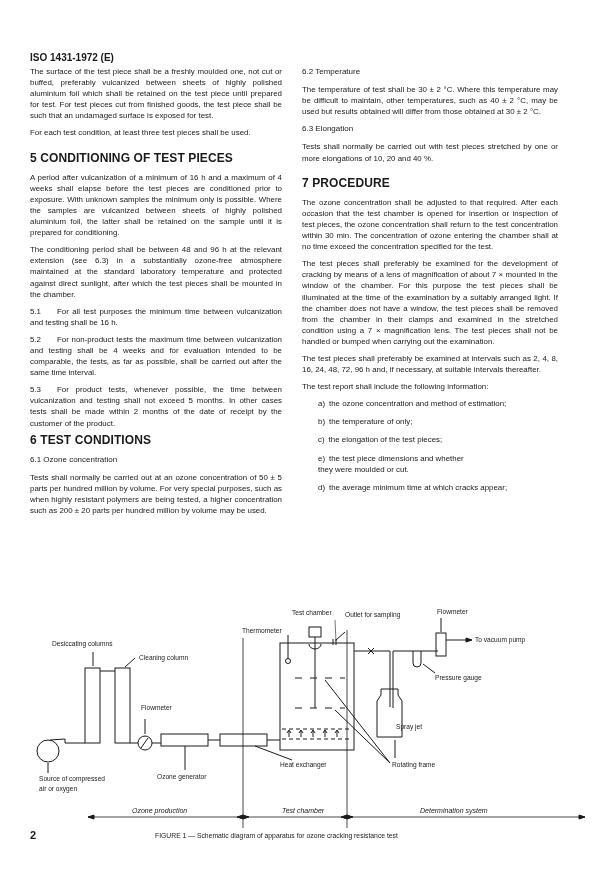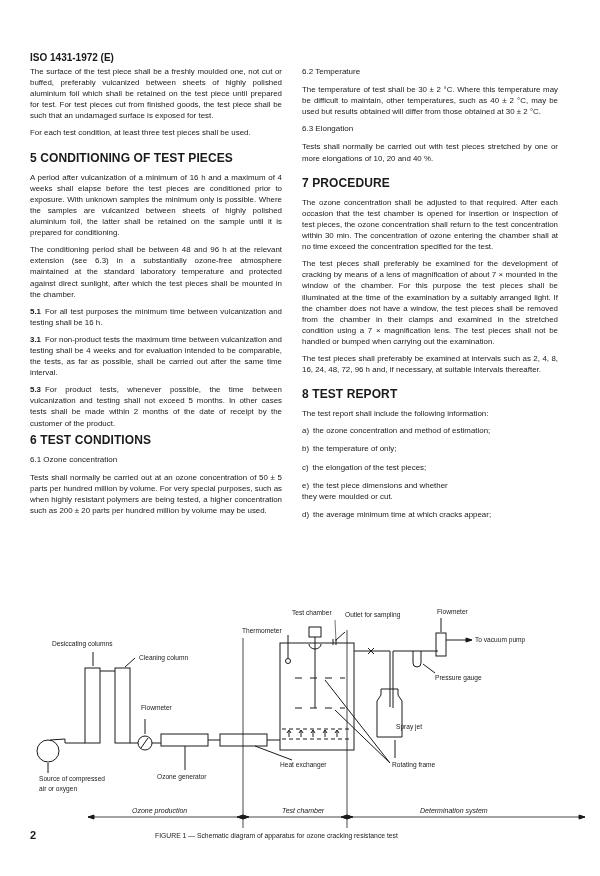--- a/index.html
+++ b/index.html
@@ -4,22 +4,22 @@
 <style>
   html, body { margin: 0; padding: 0; background: #ffffff; }
   body { width: 600px; height: 876px; position: relative; overflow: hidden; color: #1a1a1a; font-family: "Liberation Sans", sans-serif; }
   .doc-id { position: absolute; left: 30px; top: 52px; font-weight: bold; font-size: 10px; }
   .col { position: absolute; font-size: 7.9px; line-height: 11.1px; text-align: justify; }
   .col-left { left: 30px; top: 66px; width: 252px; }
   .col-right { left: 302px; top: 66px; width: 256px; }
   p { margin: 0 0 6px 0; }
   .h1 { font-weight: bold; font-size: 12px; margin: 12px 0 8px 0; letter-spacing: 0.1px; }
   .h2 { font-weight: normal; font-size: 8px; margin: 4px 0 7px 0; }
-  .clause-num { font-weight: bold; margin-right: 4px; }
-  .list-item { margin: 0 0 7px 0; text-align: left; }
+  .clause-num { font-weight: normal; margin-right: 16px; }
+  .list-item { margin: 0 0 7px 16px; text-align: left; }
   .list-item .lbl { margin-right: 4px; }
   .figure { position: absolute; left: 0; top: 600px; width: 600px; height: 230px; }
   .figure svg { position: absolute; left: 0; top: 0; }
   .flabel { position: absolute; font-size: 6.6px; white-space: nowrap; line-height: 8px; }
   .zone-label { position: absolute; font-size: 7px; font-style: italic; white-space: nowrap; }
   .page-num { position: absolute; left: 30px; top: 829px; font-weight: bold; font-size: 11px; }
   .caption { position: absolute; left: 155px; top: 832px; font-size: 6.8px; white-space: nowrap; }
 </style>
 </head>
 <body>
@@ -27,40 +27,39 @@
 <div class="doc-id">ISO 1431-1972 (E)</div>
 
 <div class="col col-left">
   <p>The surface of the test piece shall be a freshly moulded one, not cut or buffed, preferably vulcanized between sheets of highly polished aluminium foil which shall be retained on the test piece until prepared for test. For test pieces cut from finished goods, the test piece shall be such that an undamaged surface is exposed for test.</p>
   <p>For each test condition, at least three test pieces shall be used.</p>
 
   <div class="h1" style="margin-top:14px">5  CONDITIONING OF TEST PIECES</div>
   <p>A period after vulcanization of a minimum of 16 h and a maximum of 4 weeks shall elapse before the test pieces are conditioned prior to exposure. With unknown samples the minimum only is possible. Where the samples are vulcanized between sheets of highly polished aluminium foil, the latter shall be retained on the sample until it is prepared for conditioning.</p>
   <p>The conditioning period shall be between 48 and 96 h at the relevant extension (see 6.3) in a substantially ozone-free atmosphere maintained at the standard laboratory temperature and protected against direct sunlight, after which the test pieces shall be mounted in the chamber.</p>
   <p><span class="clause-num">5.1</span><span>For all test purposes the minimum time between vulcanization and testing shall be 16 h.</span></p>
-  <p><span class="clause-num">3.1</span><span>For non-product tests the maximum time between vulcanization and testing shall be 4 weeks and for evaluation intended to be comparable, the tests, as far as possible, shall be carried out after the same time interval.</span></p>
+  <p><span class="clause-num">5.2</span><span>For non-product tests the maximum time between vulcanization and testing shall be 4 weeks and for evaluation intended to be comparable, the tests, as far as possible, shall be carried out after the same time interval.</span></p>
   <p><span class="clause-num">5.3</span><span>For product tests, whenever possible, the time between vulcanization and testing shall not exceed 5 months. In other cases tests shall be made within 2 months of the date of receipt by the customer of the product.</span></p>
 
   <div class="h1" style="margin-top:4px">6  TEST CONDITIONS</div>
   <div class="h2">6.1   Ozone concentration</div>
   <p>Tests shall normally be carried out at an ozone concentration of 50 ± 5 parts per hundred million by volume. For very special purposes, such as when highly resistant polymers are being tested, a higher concentration such as 200 ± 20 parts per hundred million by volume may be used.</p>
 </div>
 
 <div class="col col-right">
   <div class="h2" style="margin-top:0">6.2   Temperature</div>
   <p>The temperature of test shall be 30 ± 2 °C. Where this temperature may be difficult to maintain, other temperatures, such as 40 ± 2 °C, may be used but results obtained will differ from those obtained at 30 ± 2 °C.</p>
   <div class="h2">6.3   Elongation</div>
   <p>Tests shall normally be carried out with test pieces stretched by one or more elongations of 10, 20 and 40 %.</p>
 
   <div class="h1" style="margin-top:14px">7  PROCEDURE</div>
   <p>The ozone concentration shall be adjusted to that required. After each occasion that the test chamber is opened for insertion or inspection of test pieces, the ozone concentration shall return to the test concentration within 30 min. The concentration of ozone entering the chamber shall at no time exceed the concentration specified for the test.</p>
   <p>The test pieces shall preferably be examined for the development of cracking by means of a lens of magnification of about 7 × mounted in the window of the chamber. For this purpose the test pieces shall be illuminated at the time of the examination by a suitably arranged light. If the chamber does not have a window, the test pieces shall be removed from the chamber in their clamps and examined in the stretched condition using a 7 × magnification lens. The test pieces shall not be handled or bumped when carrying out the examination.</p>
   <p>The test pieces shall preferably be examined at intervals such as 2, 4, 8, 16, 24, 48, 72, 96 h and, if necessary, at suitable intervals thereafter.</p>
 
-  <div class="h1" style="margin-top:14px">8  TEST REPORT</div>
   <p>The test report shall include the following information:</p>
   <div class="list-item"><span class="lbl">a)</span><span>the ozone concentration and method of estimation;</span></div>
   <div class="list-item"><span class="lbl">b)</span><span>the temperature of only;</span></div>
   <div class="list-item"><span class="lbl">c)</span><span>the elongation of the test pieces;</span></div>
   <div class="list-item" style="width:160px"><span class="lbl">e)</span><span>the test piece dimensions and whether they were moulded or cut.</span></div>
   <div class="list-item"><span class="lbl">d)</span><span>the average minimum time at which cracks appear;</span></div>
 </div>
 
 <div class="figure">
   <svg width="600" height="230" viewBox="0 0 600 230" fill="none" stroke="#1a1a1a" stroke-width="1">

